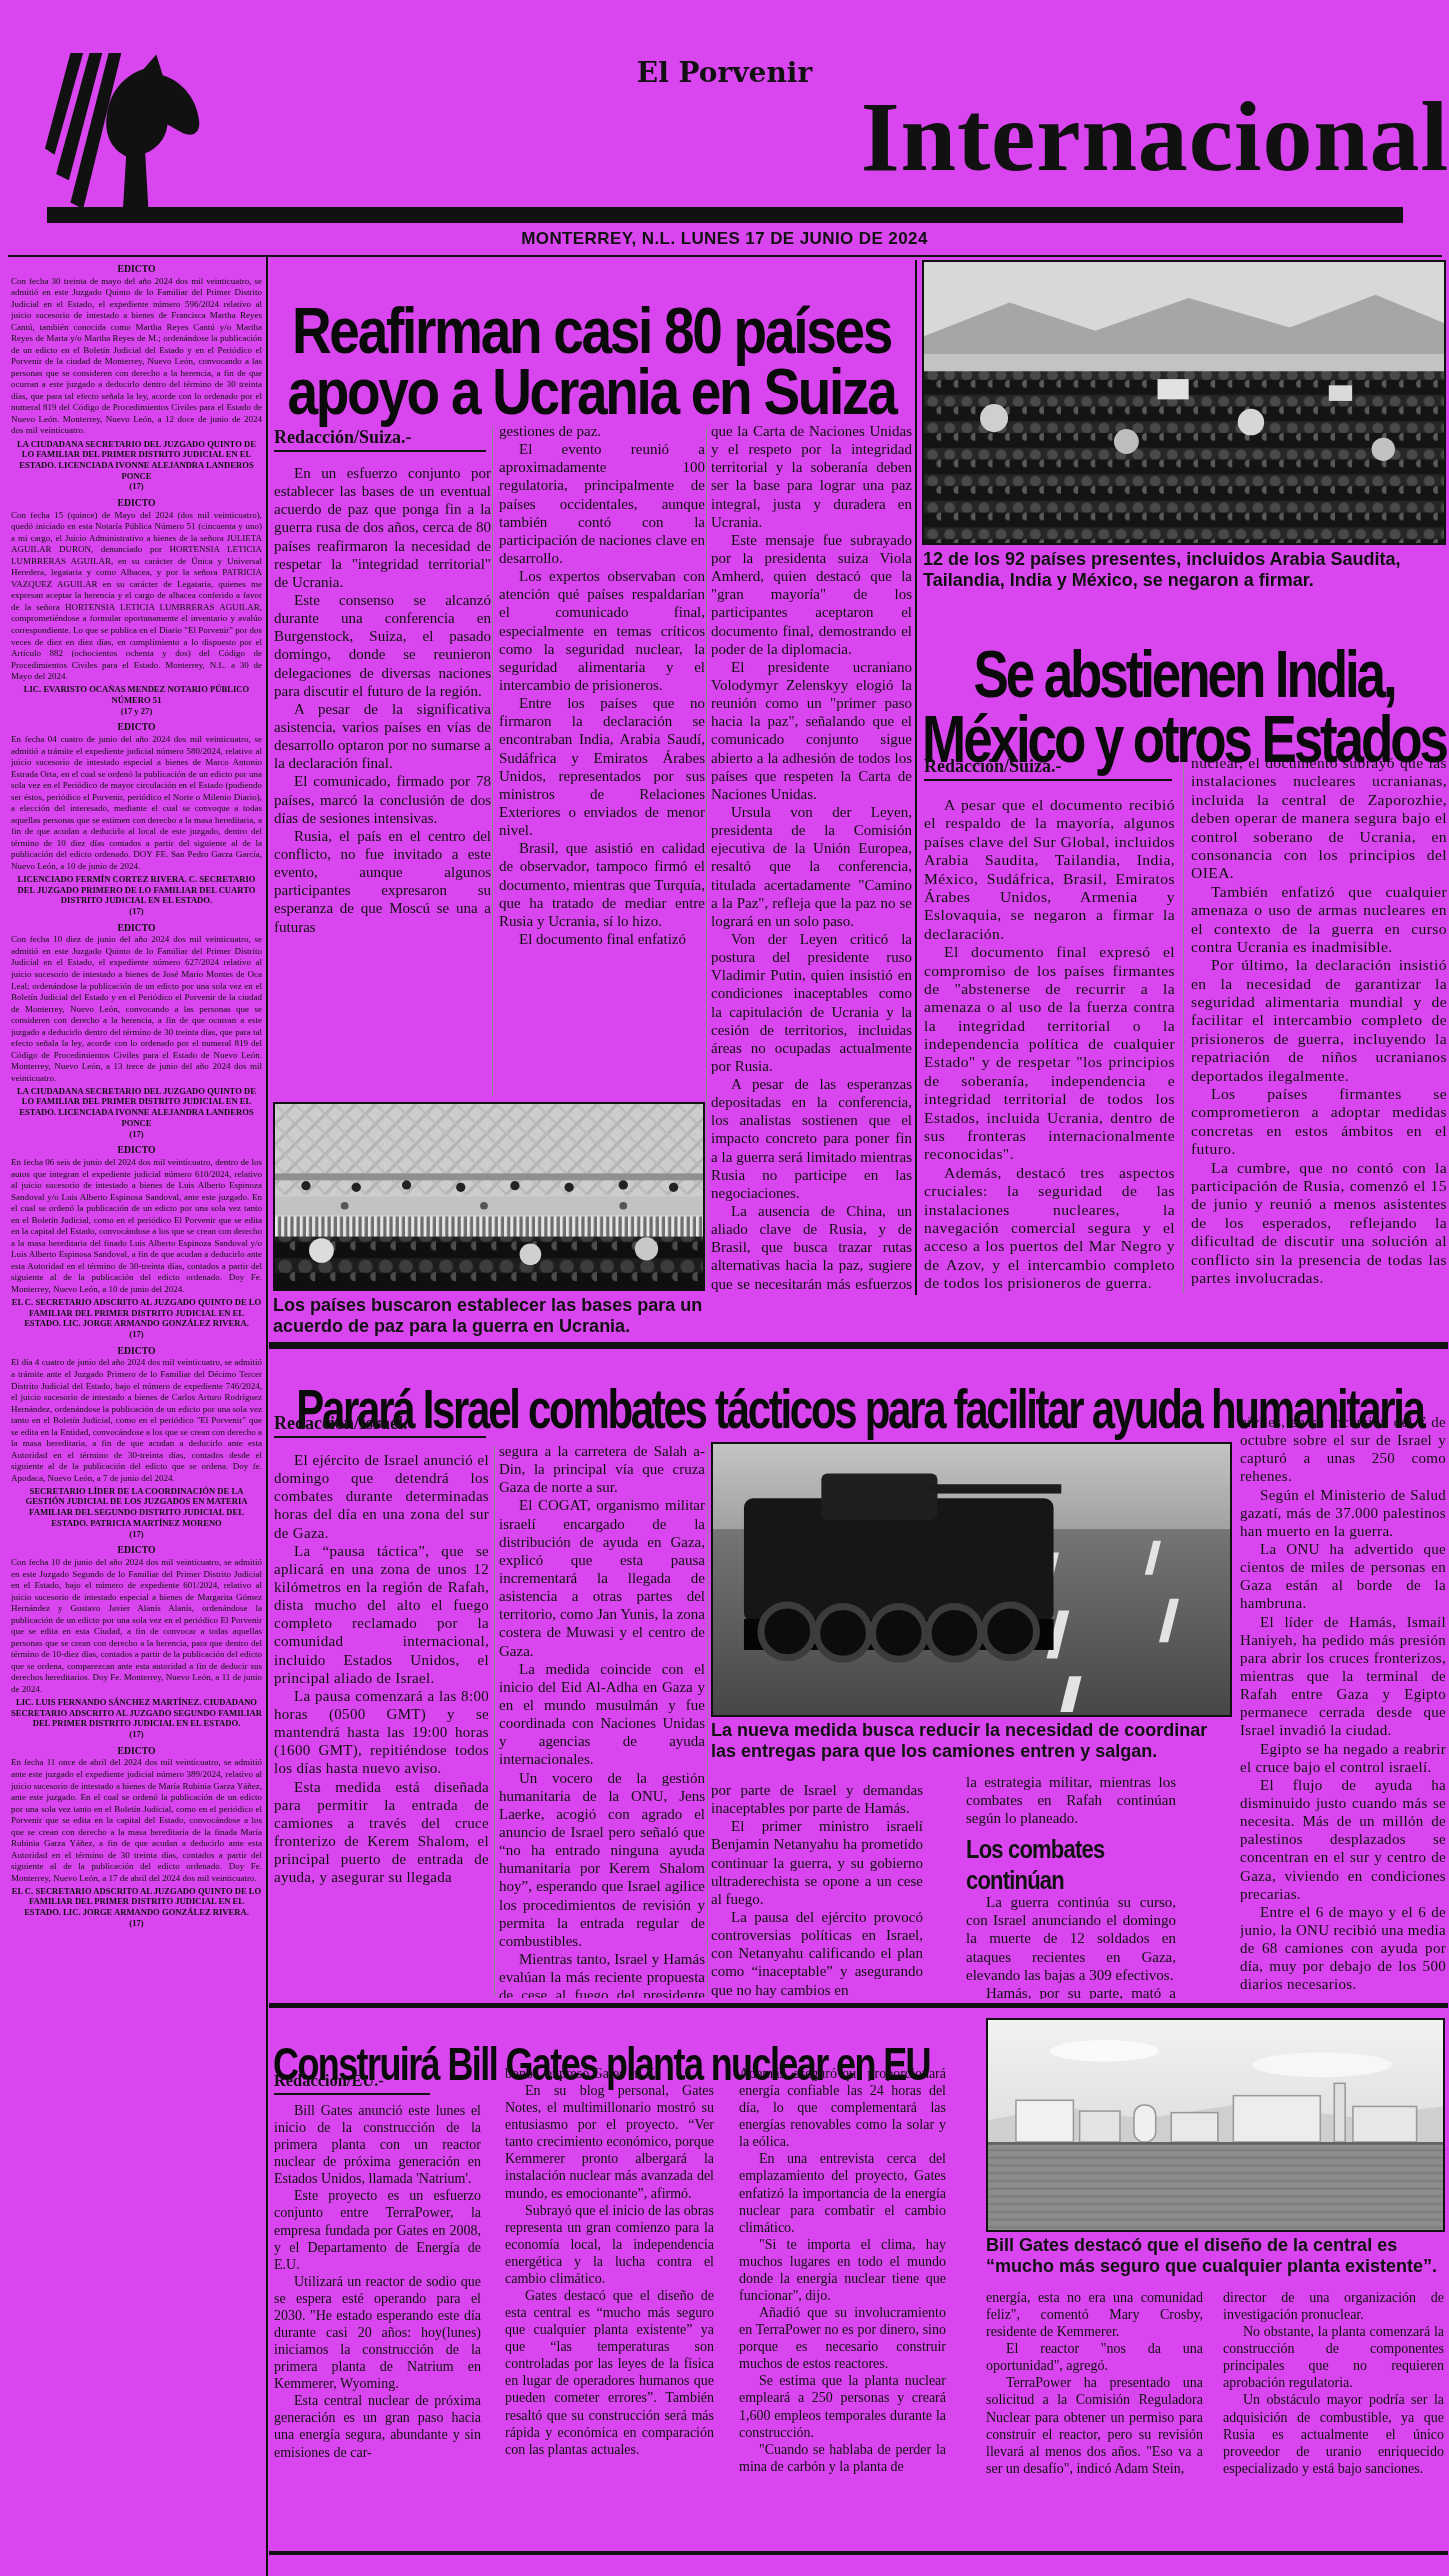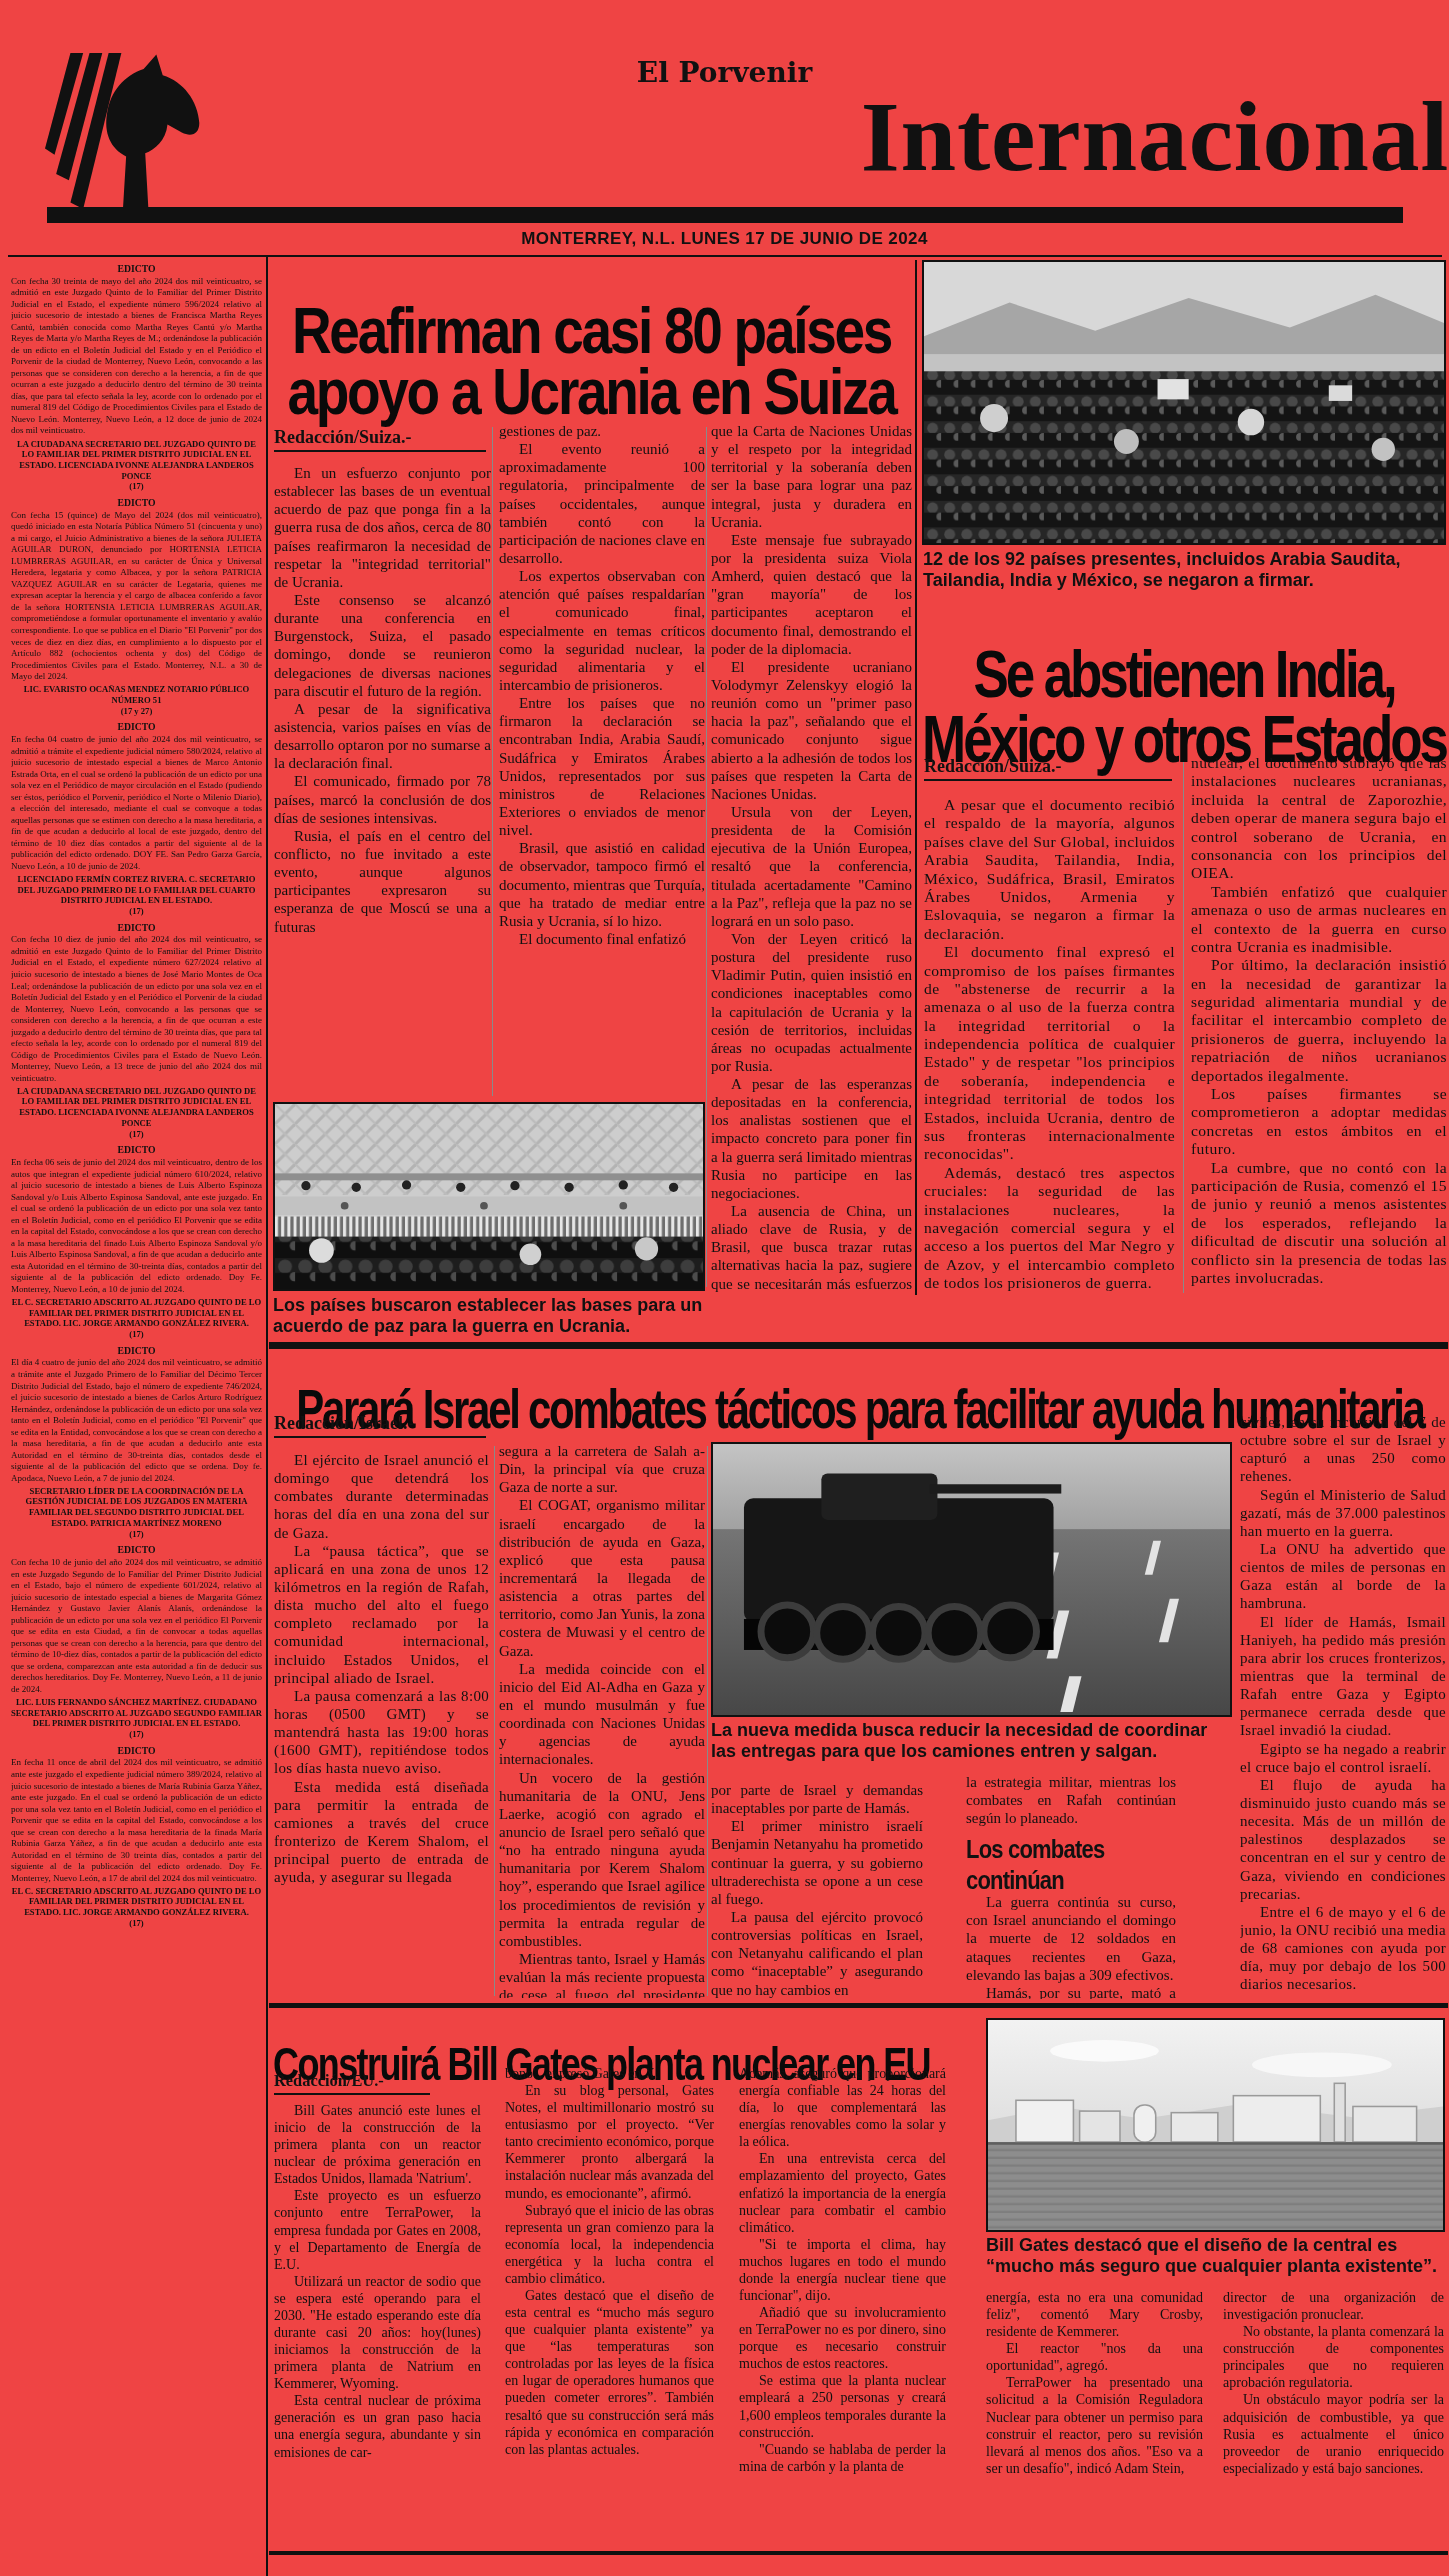--- a/index.html
+++ b/index.html
@@ -1,16 +1,16 @@
 <!DOCTYPE html>
 <html style="font-size:12.5px"><head>
 <meta charset="utf-8">
 <style>
   html,body{margin:0;padding:0;background:#e8e8e8;}
-  .page{position:relative;width:1449px;height:2576px;background:#ef4444;color:#111;
+  .page{position:relative;width:1449px;height:2576px;background:#d946ef;color:#111;
         font-family:"Liberation Serif",serif;overflow:hidden;margin:0 auto;}
 
   
   .np-name{position:absolute;left:0;right:0;top:56px;text-align:center;
            font-family:"DejaVu Serif",serif;font-weight:bold;font-size:28px;}
   .section-title{position:absolute;left:0;right:0;top:79px;text-align:right;
            font-family:Liberation Serif, serif;font-weight:bold;font-size:100px;letter-spacing:0.8px;padding-left:16px;}
   .logo{position:absolute;left:45px;top:53px;width:175px;height:152px;}
   .black-bar{position:absolute;left:47px;top:207px;width:1356px;height:15.6px;background:#111;}
   .dateline{position:absolute;left:0;right:0;top:229px;text-align:center;

